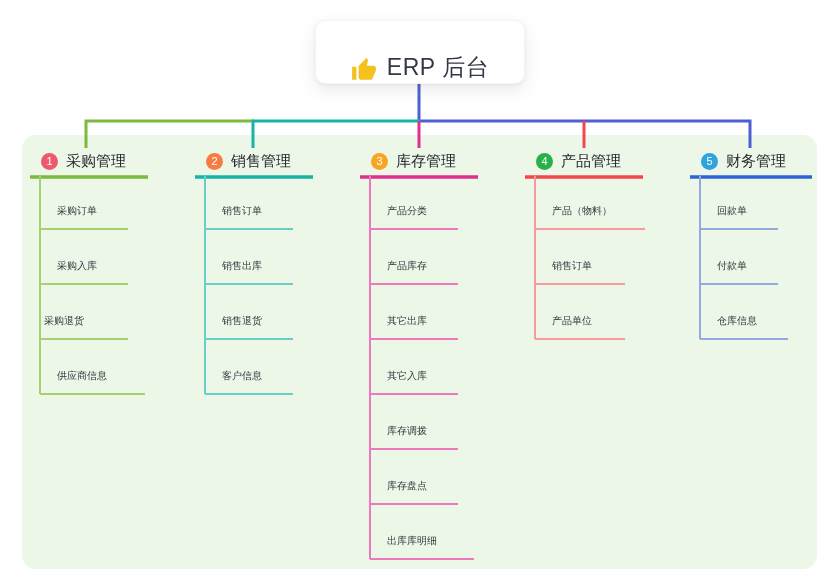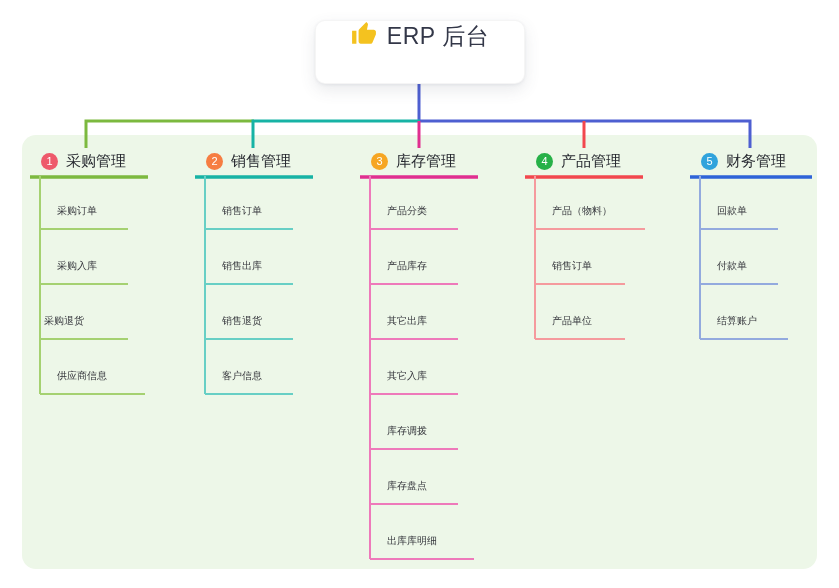--- a/index.html
+++ b/index.html
@@ -9,21 +9,21 @@
   }
   .panel{
     position:absolute;left:22px;top:135px;width:795px;height:434px;
     border-radius:14px;background:#edf7e8;
   }
   .wires{position:absolute;left:0;top:0;width:839px;height:588px;pointer-events:none;}
   .root-card{
     position:absolute;left:315px;top:20px;width:210px;height:64px;background:#ffffff;
     border-radius:10px;border:1px solid rgba(0,0,0,0.04);
     box-shadow:0 6px 16px rgba(70,80,100,0.12),0 1px 3px rgba(70,80,100,0.08);
-    display:flex;align-items:flex-start;justify-content:center;gap:10px;box-sizing:border-box;
+    display:flex;align-items:flex-end;justify-content:center;gap:10px;box-sizing:border-box;
     cursor:pointer;
   }
   .root-title{font-size:23px;color:#333748;letter-spacing:.5px;white-space:nowrap;}
   .thumb{display:flex;align-items:center;}
   .thumb svg{width:26px;height:26px;display:block;}
   .hdr{
     position:absolute;top:150px;height:22px;display:flex;align-items:center;gap:8px;
     cursor:pointer;white-space:nowrap;
   }
   .badge{
@@ -112,15 +112,15 @@
   <div class="child" style="left:387px;top:422px">库存调拨</div>
   <div class="child" style="left:387px;top:477px">库存盘点</div>
   <div class="child" style="left:387px;top:532px">出库库明细</div>
 
   <div class="child" style="left:552px;top:202px">产品（物料）</div>
   <div class="child" style="left:552px;top:257px">销售订单</div>
   <div class="child" style="left:552px;top:312px">产品单位</div>
 
   <div class="child" style="left:717px;top:202px">回款单</div>
   <div class="child" style="left:717px;top:257px">付款单</div>
-  <div class="child" style="left:717px;top:312px">结算账户</div>
+  <div class="child" style="left:717px;top:312px">仓库信息</div>
 
 </div>
 
 </body></html>

